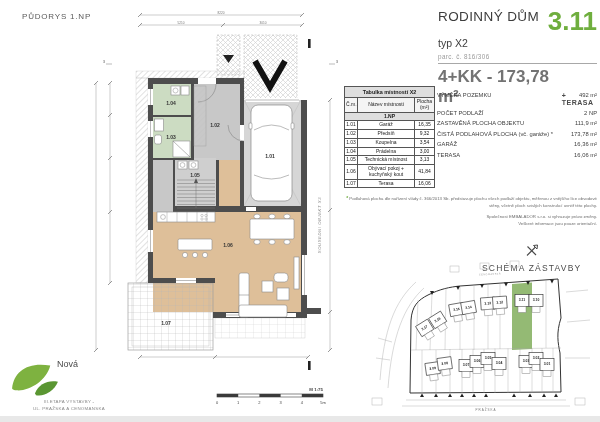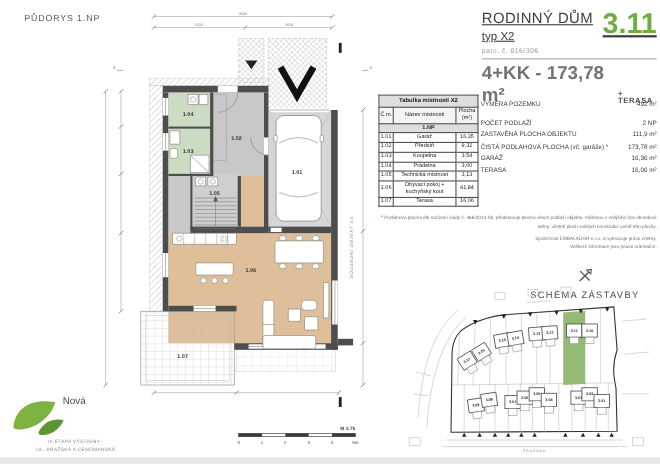--- a/index.html
+++ b/index.html
@@ -6,23 +6,23 @@
   .page{position:relative;width:600px;height:416px;background:#ffffff;overflow:hidden;
         font-family:"Liberation Sans",sans-serif;color:#3c3c3c;}
   .abs{position:absolute;}
 
   
   .plan-title{left:22px;top:12px;font-size:8px;letter-spacing:.8px;color:#5a5a5a;}
 
   
   .right-panel{left:340px;top:0;width:260px;height:422px;}
   .hdr{position:absolute;left:98px;top:10px;width:159px;}
-  .hdr-row{display:flex;justify-content:space-between;align-items:flex-start;text-decoration:underline;}
+  .hdr-row{display:flex;justify-content:space-between;align-items:flex-start;}
   .hdr-title{font-size:13.5px;color:#3d3d3d;letter-spacing:.4px;line-height:1.1;}
-  .hdr-sub{font-size:10.5px;color:#3d3d3d;margin-top:2px;}
+  .hdr-sub{font-size:10.5px;color:#3d3d3d;margin-top:12px;}
   .hdr-parc{font-size:6.3px;color:#9a9a9a;letter-spacing:.4px;margin-top:4px;}
   .unit-no{font-size:26px;font-weight:bold;line-height:.9;}
   .hdr-line{border:none;border-top:1px solid #a8a8a8;margin:3px 0 3px 0;}
   .hdr-kk{display:flex;justify-content:space-between;align-items:flex-end;}
   .kk-main{font-size:17px;font-weight:bold;color:#737373;}
   .kk-suffix{font-size:7px;font-weight:bold;color:#4a4a4a;letter-spacing:.5px;padding-bottom:1px;}
 
   
   .rt{position:absolute;left:4px;top:86px;width:90px;border-collapse:collapse;
       font-size:5px;color:#222;table-layout:fixed;}

